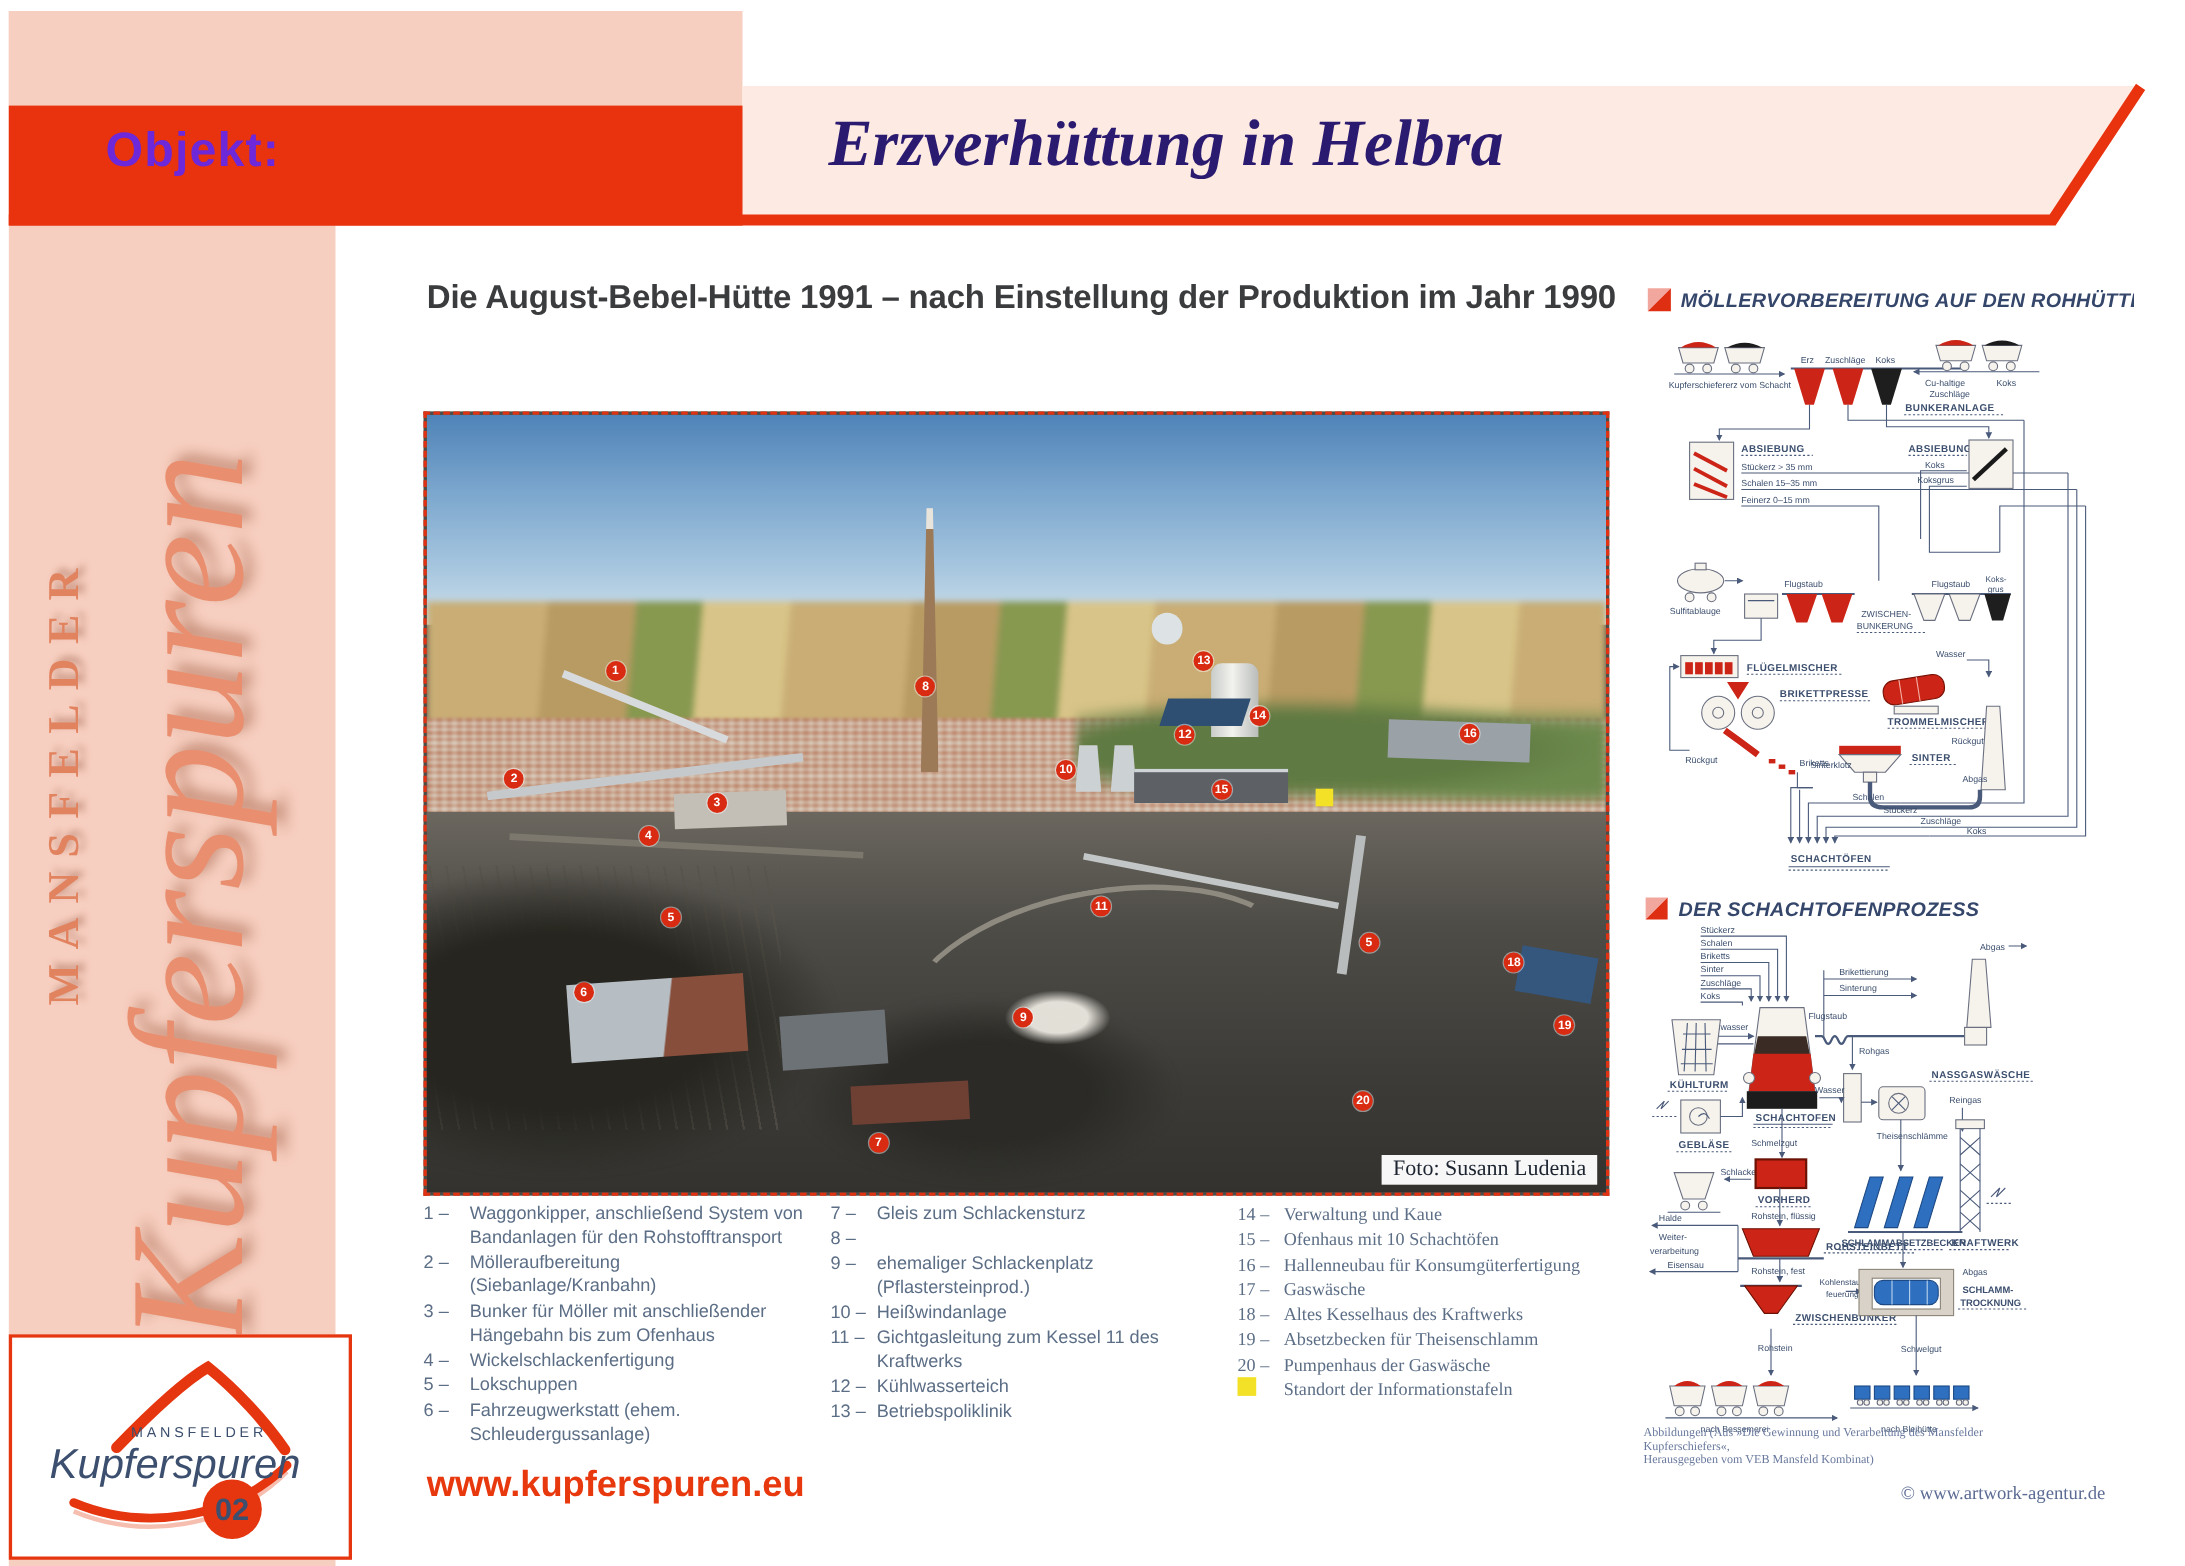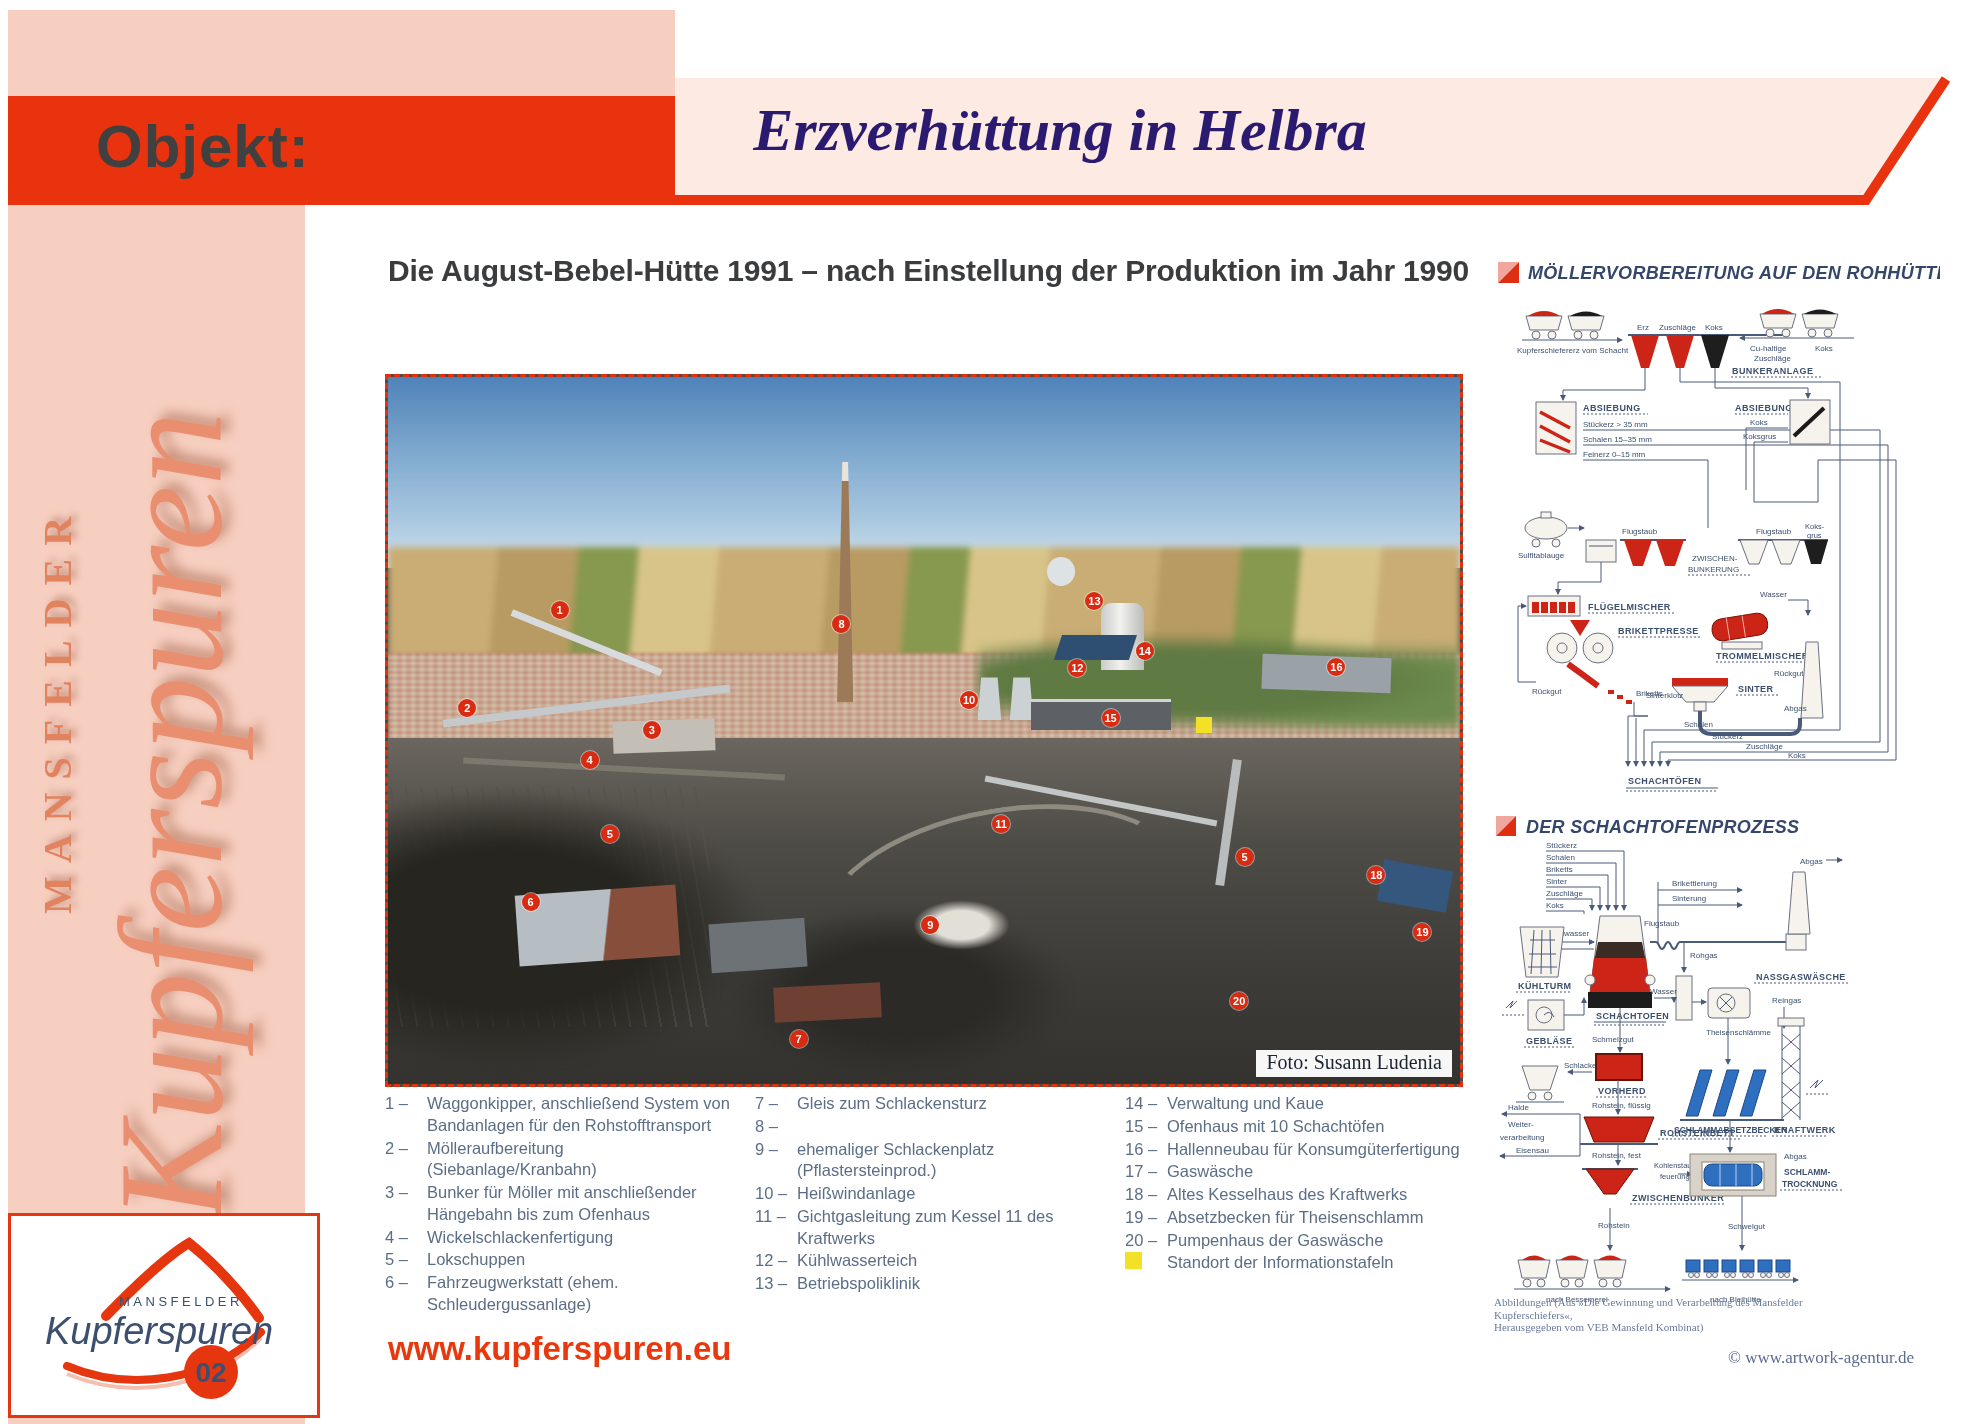--- a/index.html
+++ b/index.html
@@ -4,21 +4,21 @@
 <style>
   html,body{margin:0;padding:0;}
   body{width:1986px;height:1424px;position:relative;background:#ffffff;
        font-family:"Liberation Sans",sans-serif;overflow:hidden;}
   .abs{position:absolute;}
 
   
   #pink-block{left:8px;top:10px;width:667px;height:195px;background:#f7cfc0;}
   #sidebar{left:8px;top:10px;width:297px;height:1414px;background:#f7cfc0;}
   #objekt-band{left:8px;top:96px;width:667px;height:109px;background:#e8330e;}
-  #objekt-label{left:96px;top:112px;font-size:60px;font-weight:bold;color:#404040;letter-spacing:1px;}
+  #objekt-label{left:96px;top:112px;font-size:44px;font-weight:bold;color:#6d28d9;letter-spacing:1px;}
   #title-band{left:675px;top:78px;width:1275px;height:118px;background:#fdeae2;
       clip-path:polygon(0 0,1271px 0,1193px 118px,0 118px);}
   #page-title{left:640px;top:96px;width:840px;text-align:center;
       font-family:"Liberation Serif",serif;font-style:italic;font-weight:bold;
       font-size:60px;color:#2a1a70;}
   #header-rule{left:0;top:0;width:1986px;height:1424px;pointer-events:none;}
 
   
   #v-mansfelder{left:34px;top:914px;transform-origin:0 0;transform:rotate(-90deg);
       width:700px;font-family:"Liberation Serif",serif;font-weight:bold;font-size:40px;
@@ -58,21 +58,21 @@
   .marker{position:absolute;width:18px;height:18px;margin:-9px 0 0 -9px;border-radius:50%;
       background:#d92b12;color:#fff;font-size:11px;font-weight:bold;line-height:18px;
       text-align:center;box-shadow:0 0 0 1px rgba(255,255,255,.45);}
   .marker-info{position:absolute;width:16px;height:16px;margin:-8px 0 0 -8px;background:#f2e126;}
   #photo-credit{position:absolute;right:8px;bottom:7px;background:rgba(255,255,255,.96);
       padding:1px 10px 3px;font-family:"Liberation Serif",serif;font-size:20px;color:#1c2430;}
 
   
   #legend{left:385px;top:1093px;width:1090px;display:flex;gap:25px;}
   .legend-col{width:345px;flex:0 0 auto;}
-  .legend-col:last-child{width:340px;}
+  .legend-col:last-child{width:340px;font-family:Liberation Serif, serif;}
   .li{display:flex;font-size:16.5px;line-height:1.32;color:#5c6e86;margin-bottom:1px;}
   .li .num{flex:0 0 42px;}
   .li .txt{flex:1;}
   .swatch{flex:0 0 42px;}
   .swatch i{display:inline-block;width:17px;height:17px;background:#f2e126;}
 
   
   #site-url{left:388px;top:1330px;font-size:33px;font-weight:bold;color:#e8380e;}
   #source-note{left:1494px;top:1296px;width:370px;font-family:"Liberation Serif",serif;
       font-size:11px;line-height:12.5px;color:#6a7a9e;}

